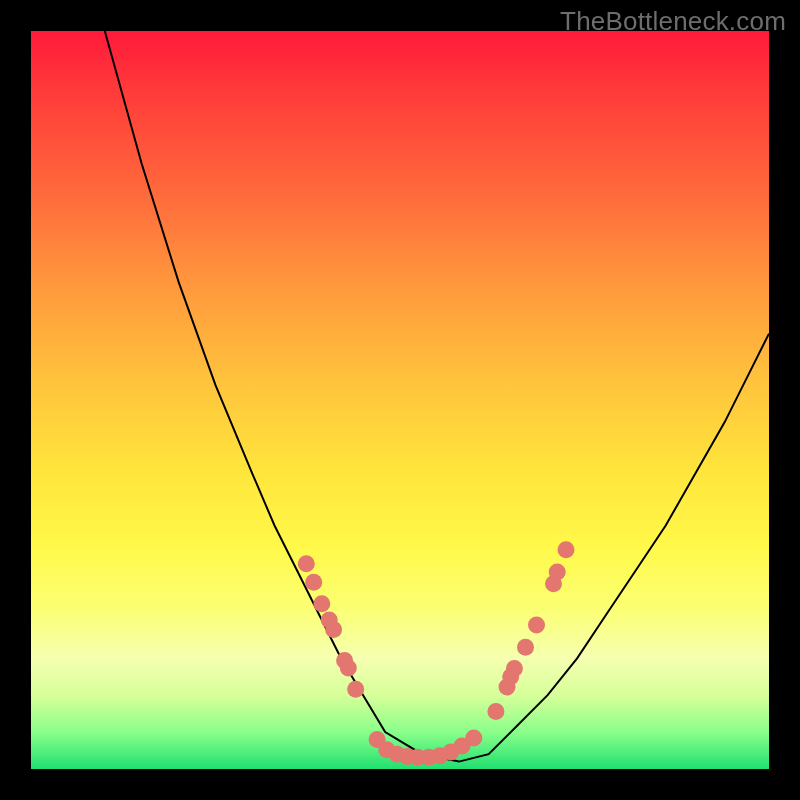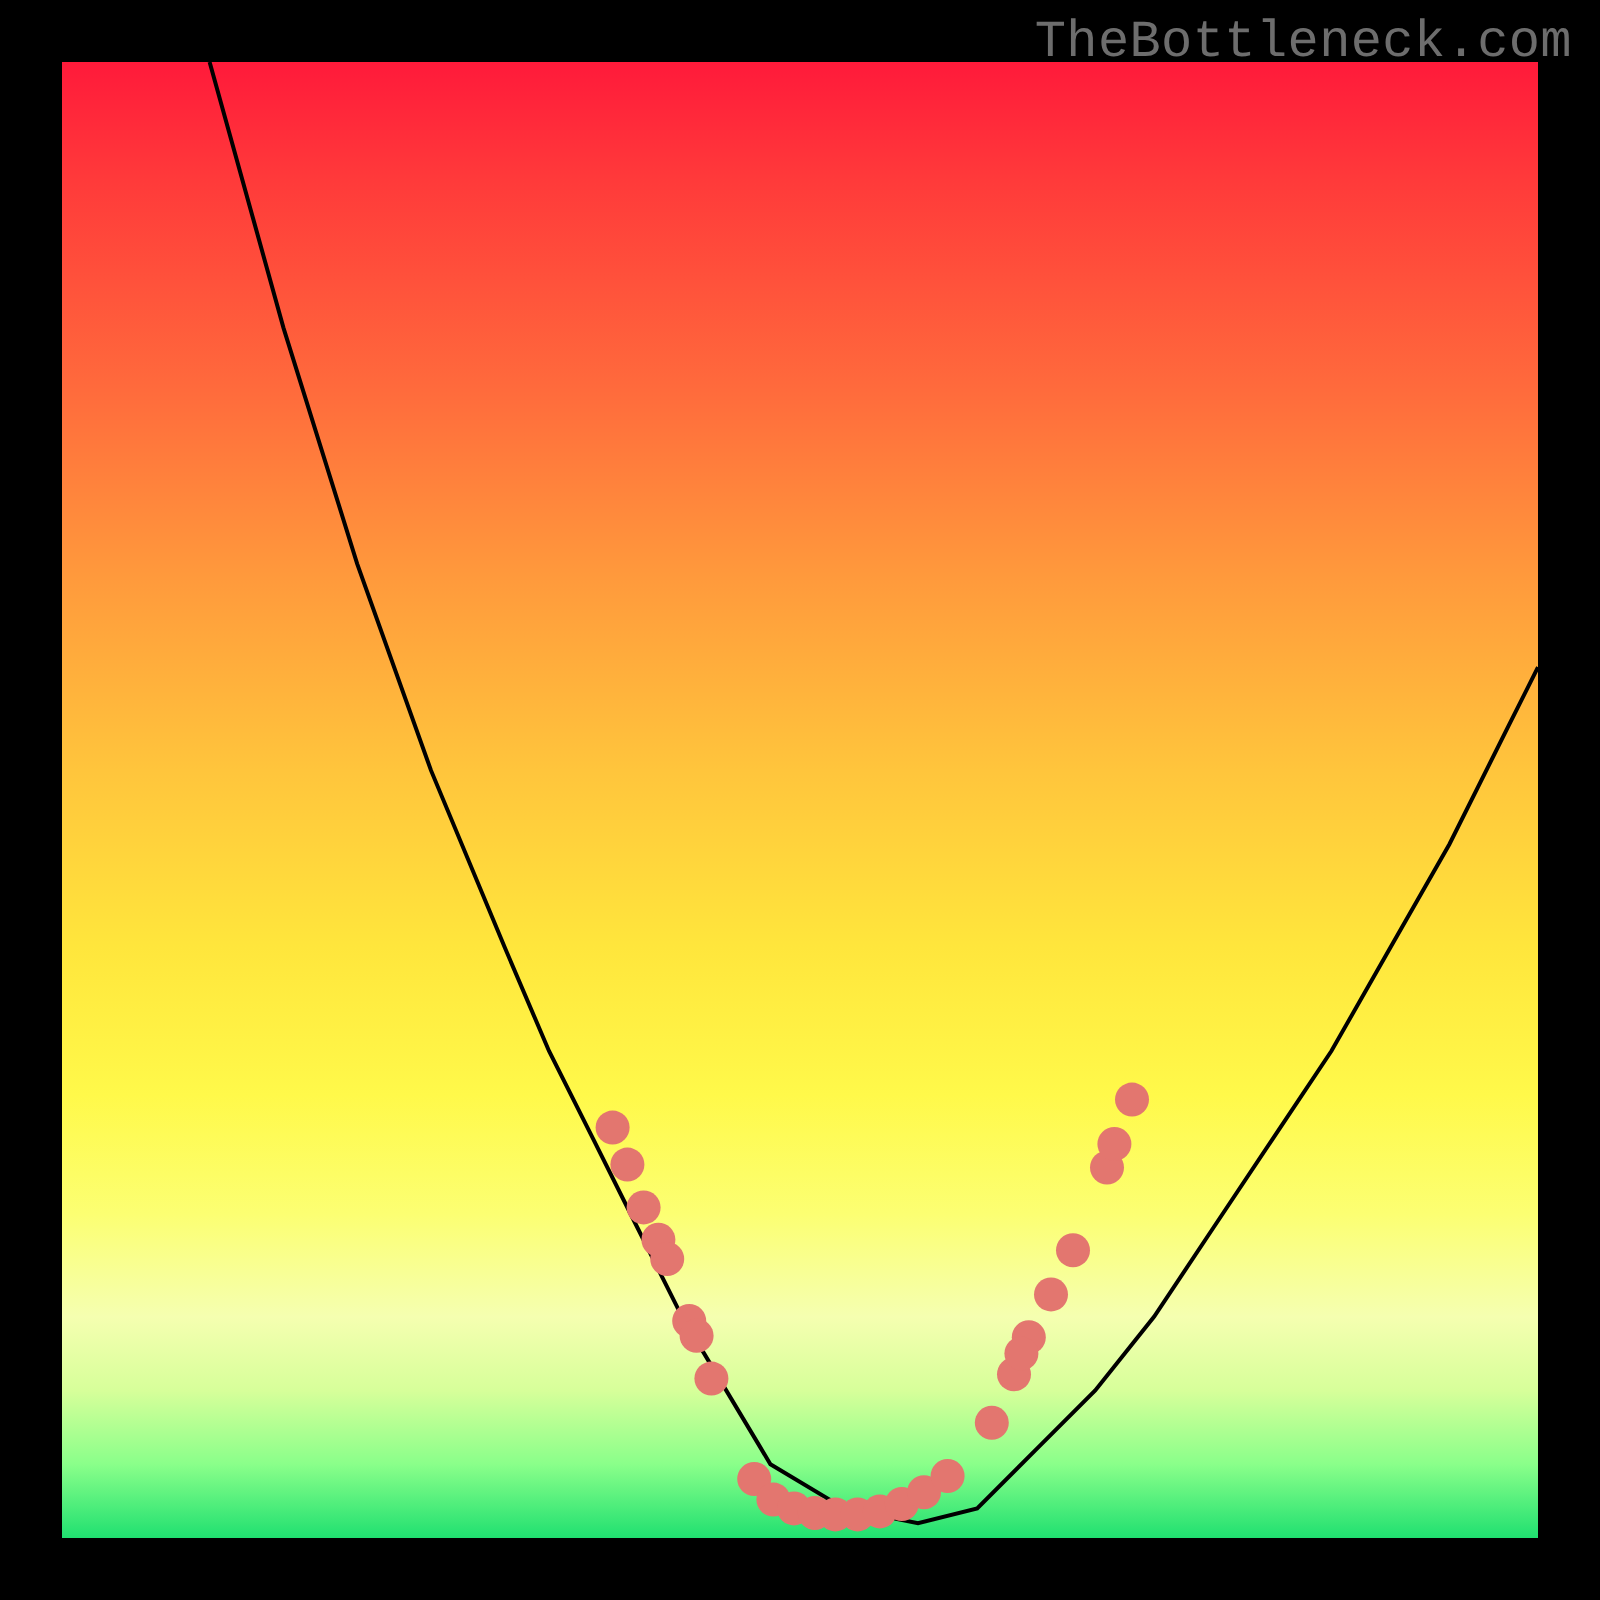--- a/index.html
+++ b/index.html
@@ -27,21 +27,21 @@
       #fcff72 78%,
       #f5ffb0 85%,
       #d7ff9a 90%,
       #8aff8a 95%,
       #20e070 100%);
   }
   .watermark {
     position: absolute;
     top: 6px;
     right: 14px;
-    font-family: Liberation Mono, monospace;
+    font-family: Liberation Sans, sans-serif;
     font-size: 26px;
     font-weight: 400;
     color: #6d6d6d;
     letter-spacing: 0.2px;
     margin-left: 34px;
   }
   svg.overlay {
     position: absolute;
     left: 31px;
     top: 31px;

